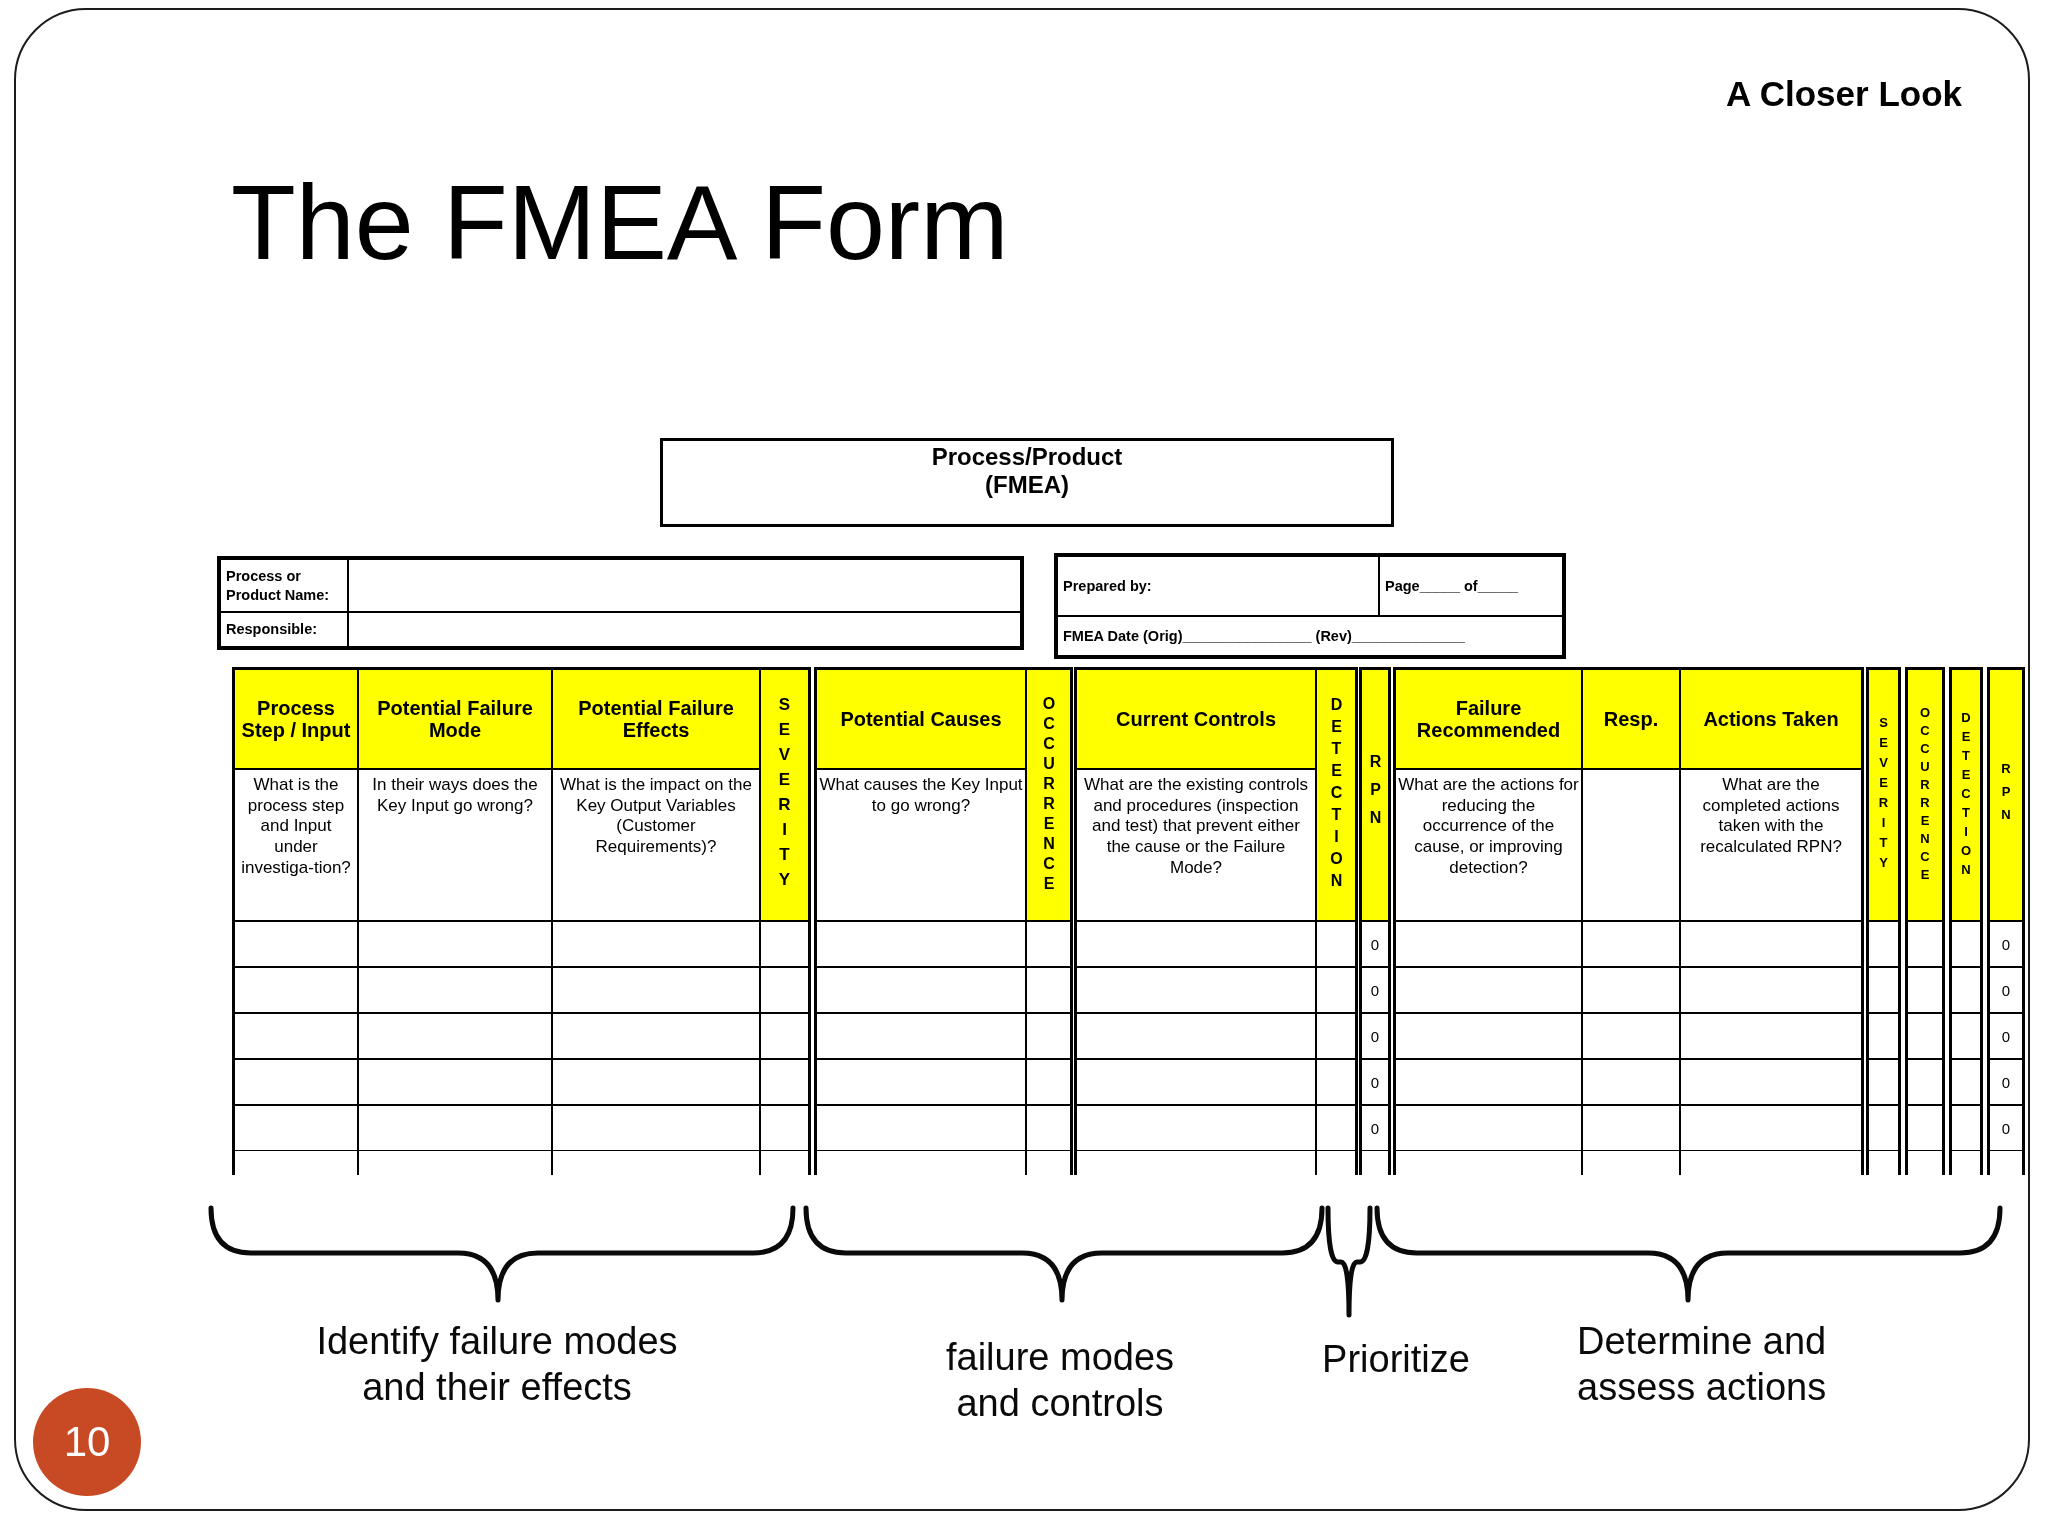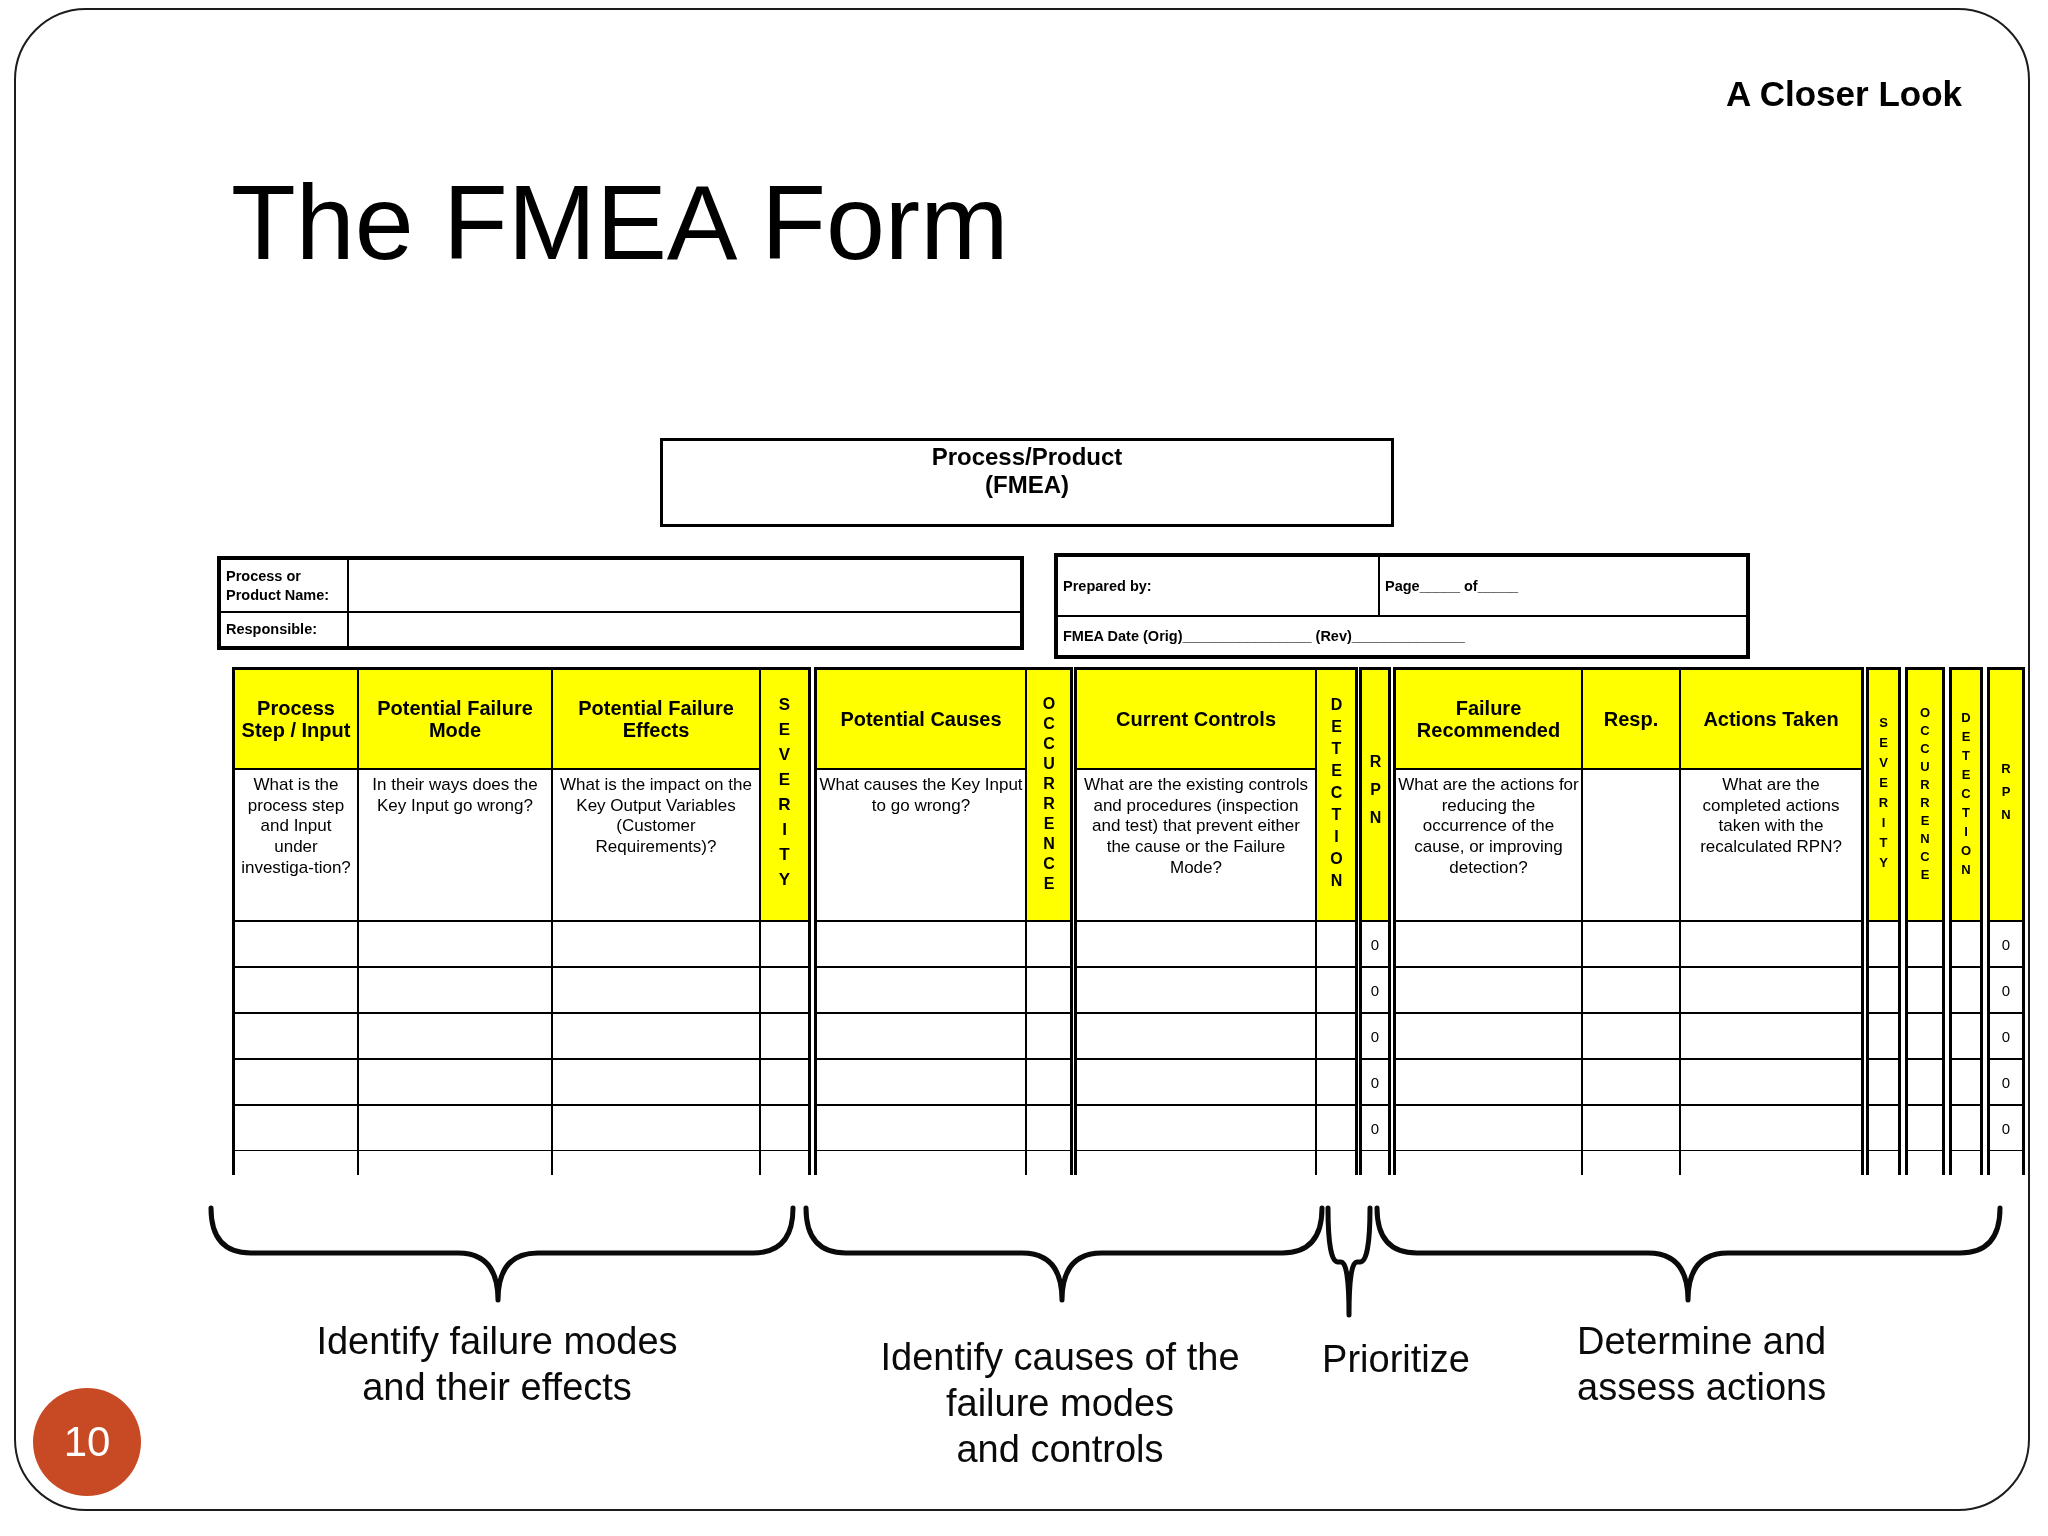--- a/index.html
+++ b/index.html
@@ -16,21 +16,21 @@
 
   
   .form-title{position:absolute;left:660px;top:438px;width:734px;height:89px;
     border:3px solid #000;box-sizing:border-box;text-align:center;
     font-weight:bold;font-size:24px;line-height:28px;padding-top:2px;}
 
   
   .info-left{position:absolute;left:217px;top:556px;width:807px;height:94px;
     border:3px solid #000;box-sizing:border-box;display:grid;
     grid-template-columns:128px 1fr;grid-template-rows:53px 1fr;}
-  .info-right{position:absolute;left:1054px;top:553px;width:696px;height:106px;
+  .info-right{position:absolute;left:1054px;top:553px;width:512px;height:106px;
     border:3px solid #000;box-sizing:border-box;display:grid;
     grid-template-columns:322px 1fr;grid-template-rows:60px 1fr;}
   .icell{border:1.5px solid #000;display:flex;align-items:center;
     font-weight:bold;font-size:14.5px;line-height:1.25;padding-left:5px;box-sizing:border-box;}
   .icell.empty{padding:0;}
   .span2{grid-column:1 / 3;}
 
   
   .fmea-table{position:absolute;left:232px;top:667px;width:1795px;height:528px;}
   .panel{position:absolute;top:0;display:grid;box-sizing:border-box;
@@ -269,21 +269,20 @@
     <path d="M 1328 1208 Q 1328 1262 1338 1262 L 1341 1262 Q 1349 1262 1349 1315 Q 1349 1262 1357 1262 L 1360 1262 Q 1370 1262 1370 1208"></path>
     <path d="M 1377 1208 Q 1377 1253 1417 1253 L 1648 1253 Q 1688 1253 1688 1300 Q 1688 1253 1728 1253 L 1960 1253 Q 2000 1253 2000 1208"></path>
   </g>
 </svg>
 
 <div class="ann center a1">
   <div>Identify failure modes</div>
   <div>and their effects</div>
 </div>
 <div class="ann center a2">
-  <div>Identify causes of the</div>
   <div>failure modes</div>
   <div>and controls</div>
 </div>
 <div class="ann center a3">
   <div>Prioritize</div>
 </div>
 <div class="ann a4">
   <div>Determine and</div>
   <div>assess actions</div>
 </div>

